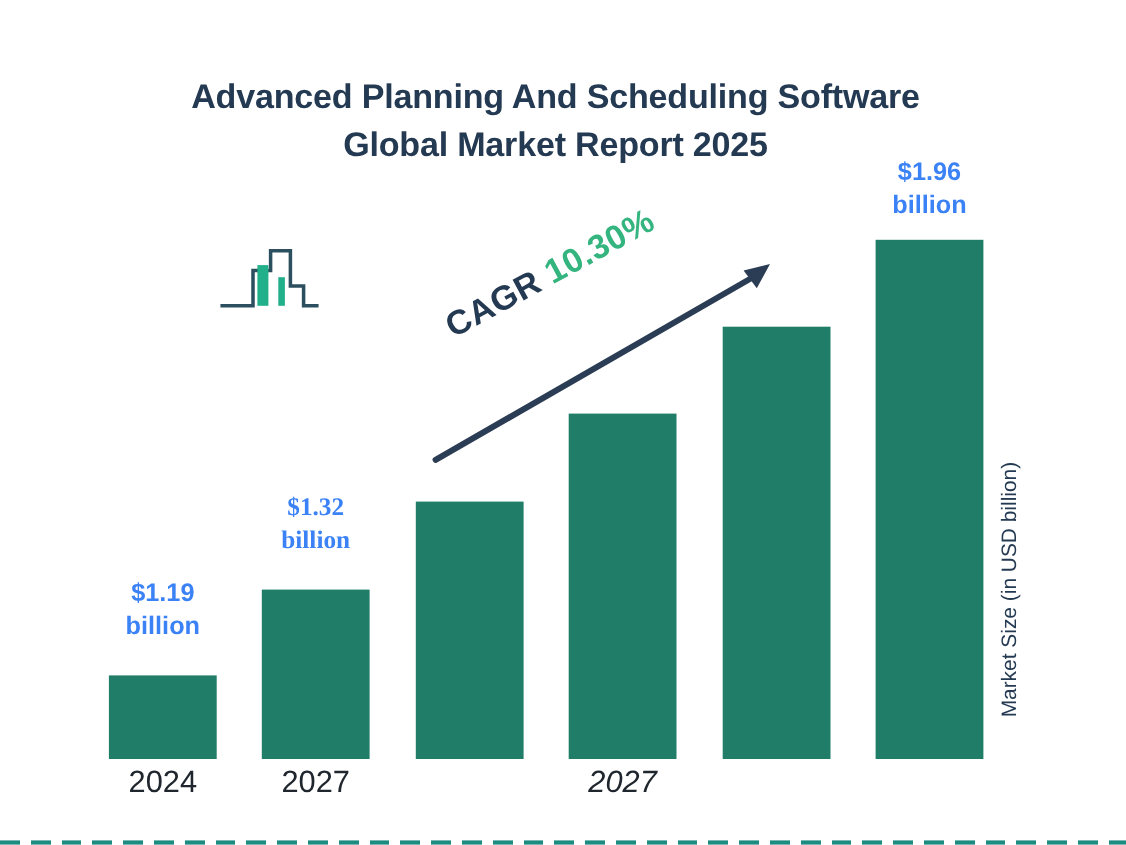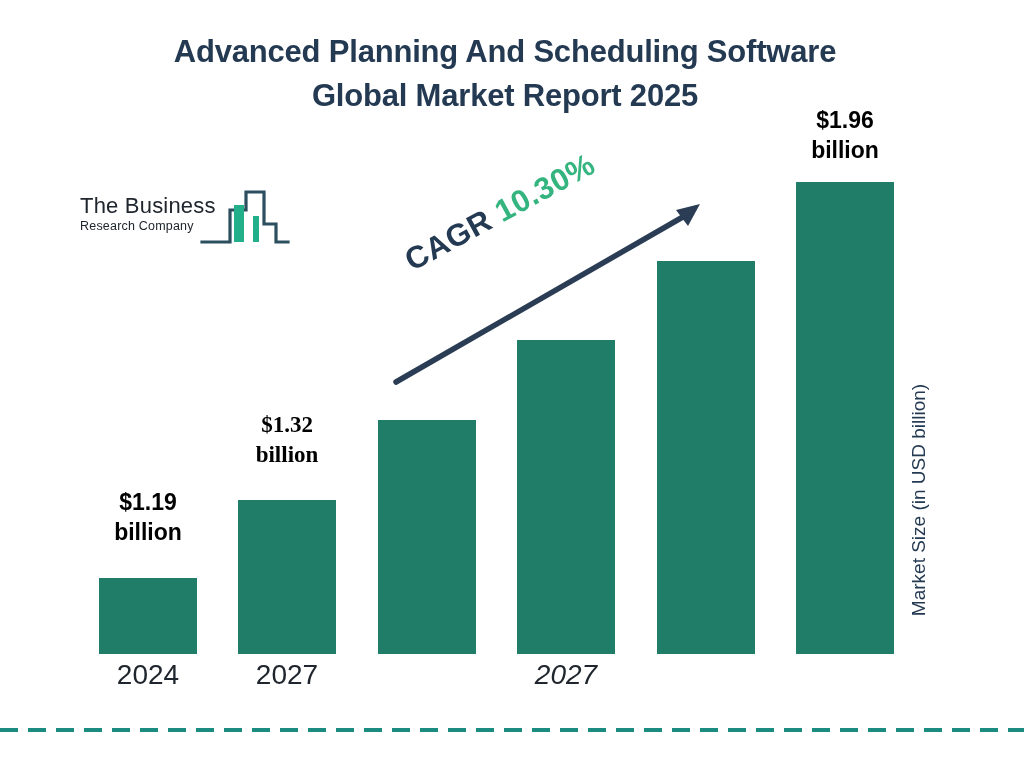--- a/index.html
+++ b/index.html
@@ -11,20 +11,21 @@
     height: 768px;
     background: #ffffff;
     font-family: "Liberation Sans", sans-serif;
     overflow: hidden;
   }
   #canvas {
     position: relative;
     width: 1024px;
     height: 664px;
     background: #ffffff;
+    margin-top: 36px;
   }
 
   
   .title-block {
     position: absolute;
     left: 40px;
     top: 30px;
     width: 930px;
     text-align: center;
     color: #243a52;
@@ -67,21 +68,21 @@
     top: 0px;
   }
 
   
   .bar {
     position: absolute;
     background: #1f7d68;
   }
   .bar-label {
     position: absolute;
-    color: #000000;
+    color: #3b82f6;
     font-weight: bold;
     font-size: 23px;
     line-height: 30px;
     text-align: center;
   }
   .tick-label {
     position: absolute;
     color: #20262e;
     font-size: 28px;
     line-height: 26px;
@@ -152,24 +153,20 @@
 <body>
 
 <div id="canvas">
 
   <div class="title-block">
     <span class="title-line">Advanced Planning And Scheduling Software</span>
     <span class="title-line">Global Market Report 2025</span>
   </div>
 
   <div class="logo">
-    <div class="logo-text">
-      <span class="l1">The Business</span>
-      <span class="l2">Research Company</span>
-    </div>
     <div class="logo-mark">
       <svg width="90" height="62" viewBox="0 0 90 62" aria-hidden="true">
         <path d="M2 56 H30 V24 H46 V6 H64 V38 H76 V56 H88" fill="none" stroke="#2b4f5e" stroke-width="3.2" stroke-linejoin="miter" stroke-linecap="square"></path>
         <rect x="34" y="19" width="10" height="37" fill="#22b08a"></rect>
         <rect x="53" y="30" width="6" height="26" fill="#22b08a"></rect>
       </svg>
     </div>
   </div>
 
   <div class="bar" style="left:99px; top:578px; width:98px; height:76px;"></div>

